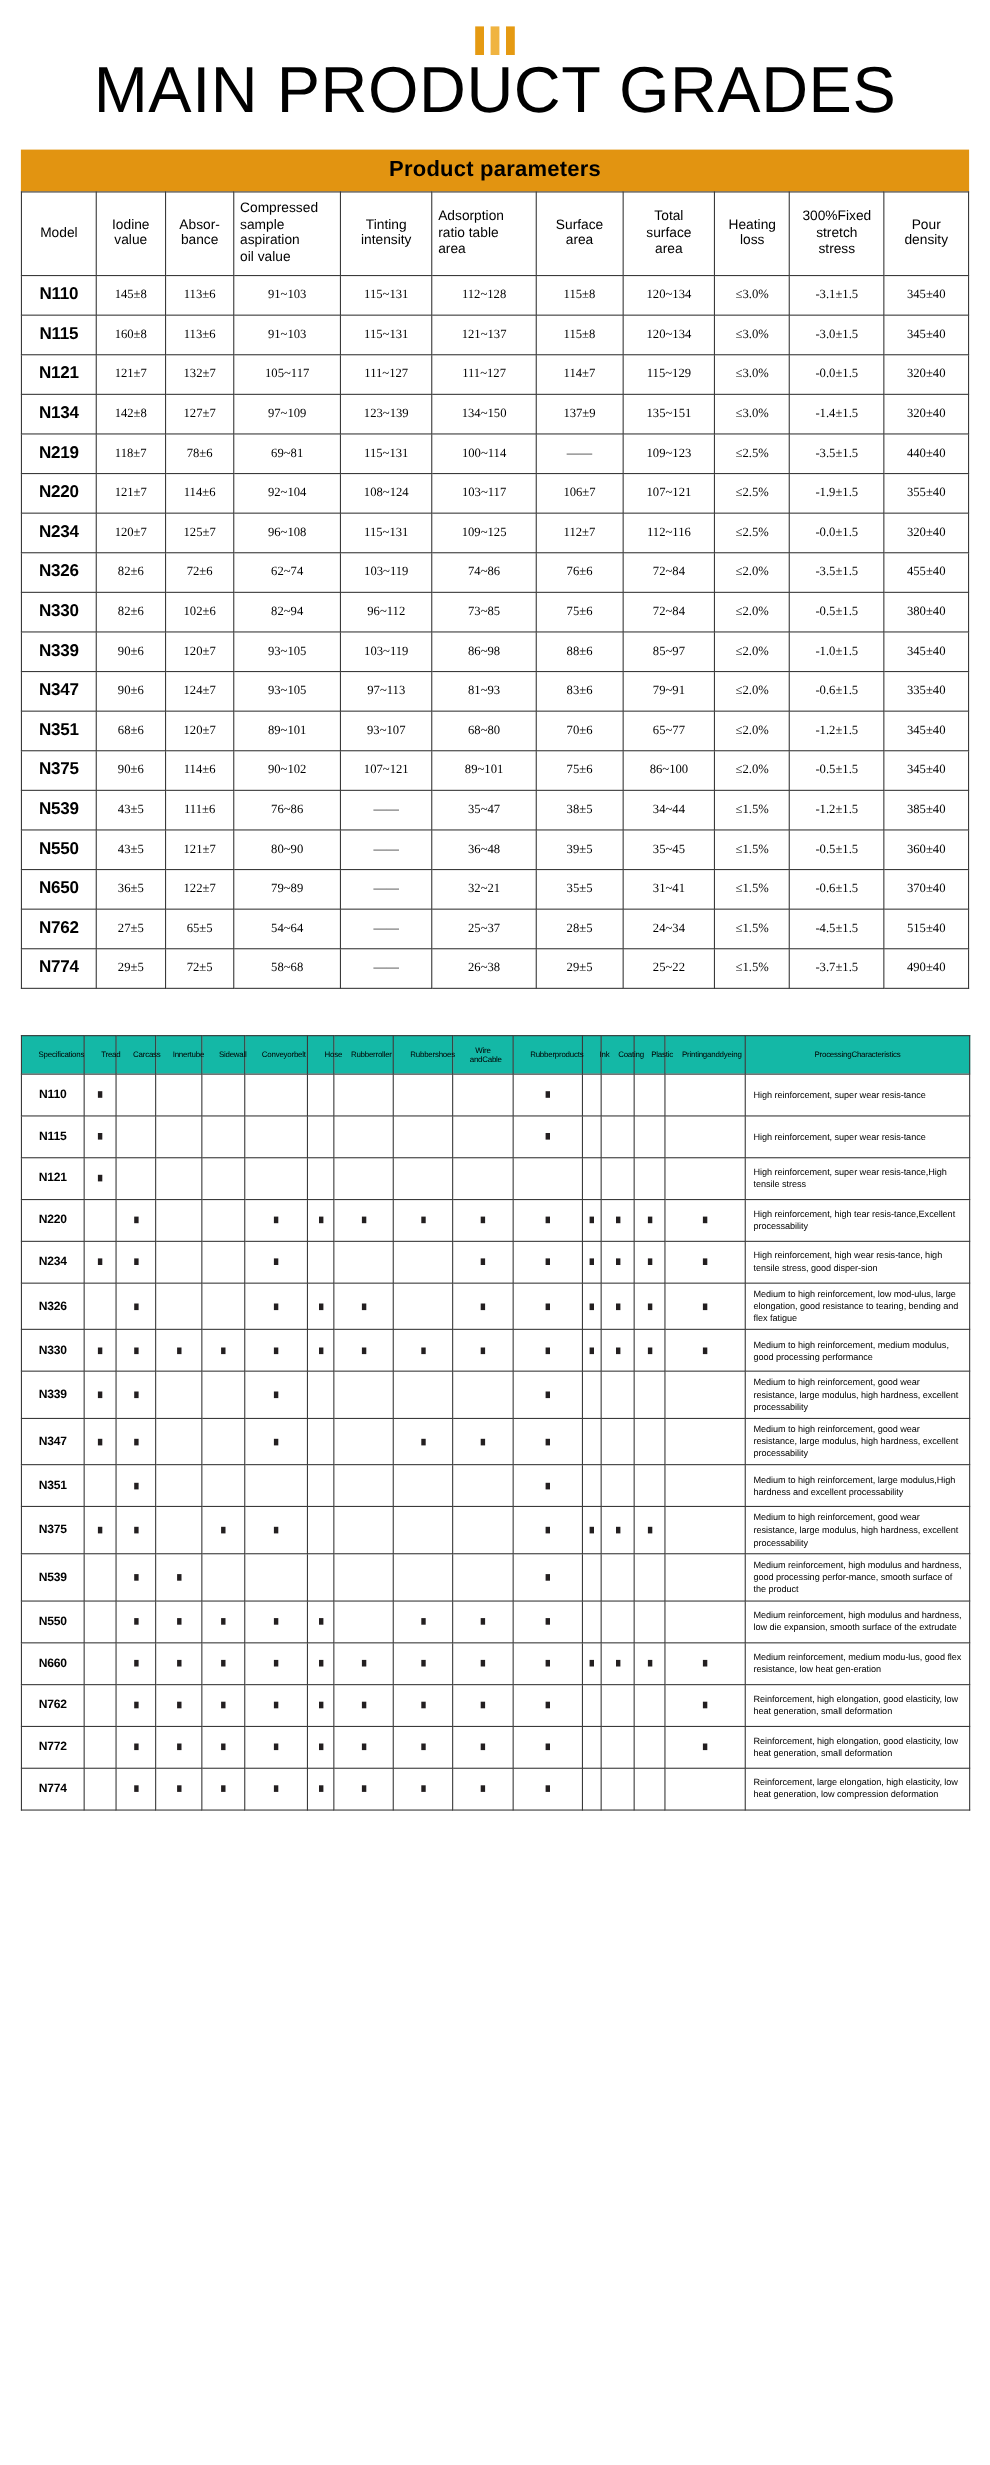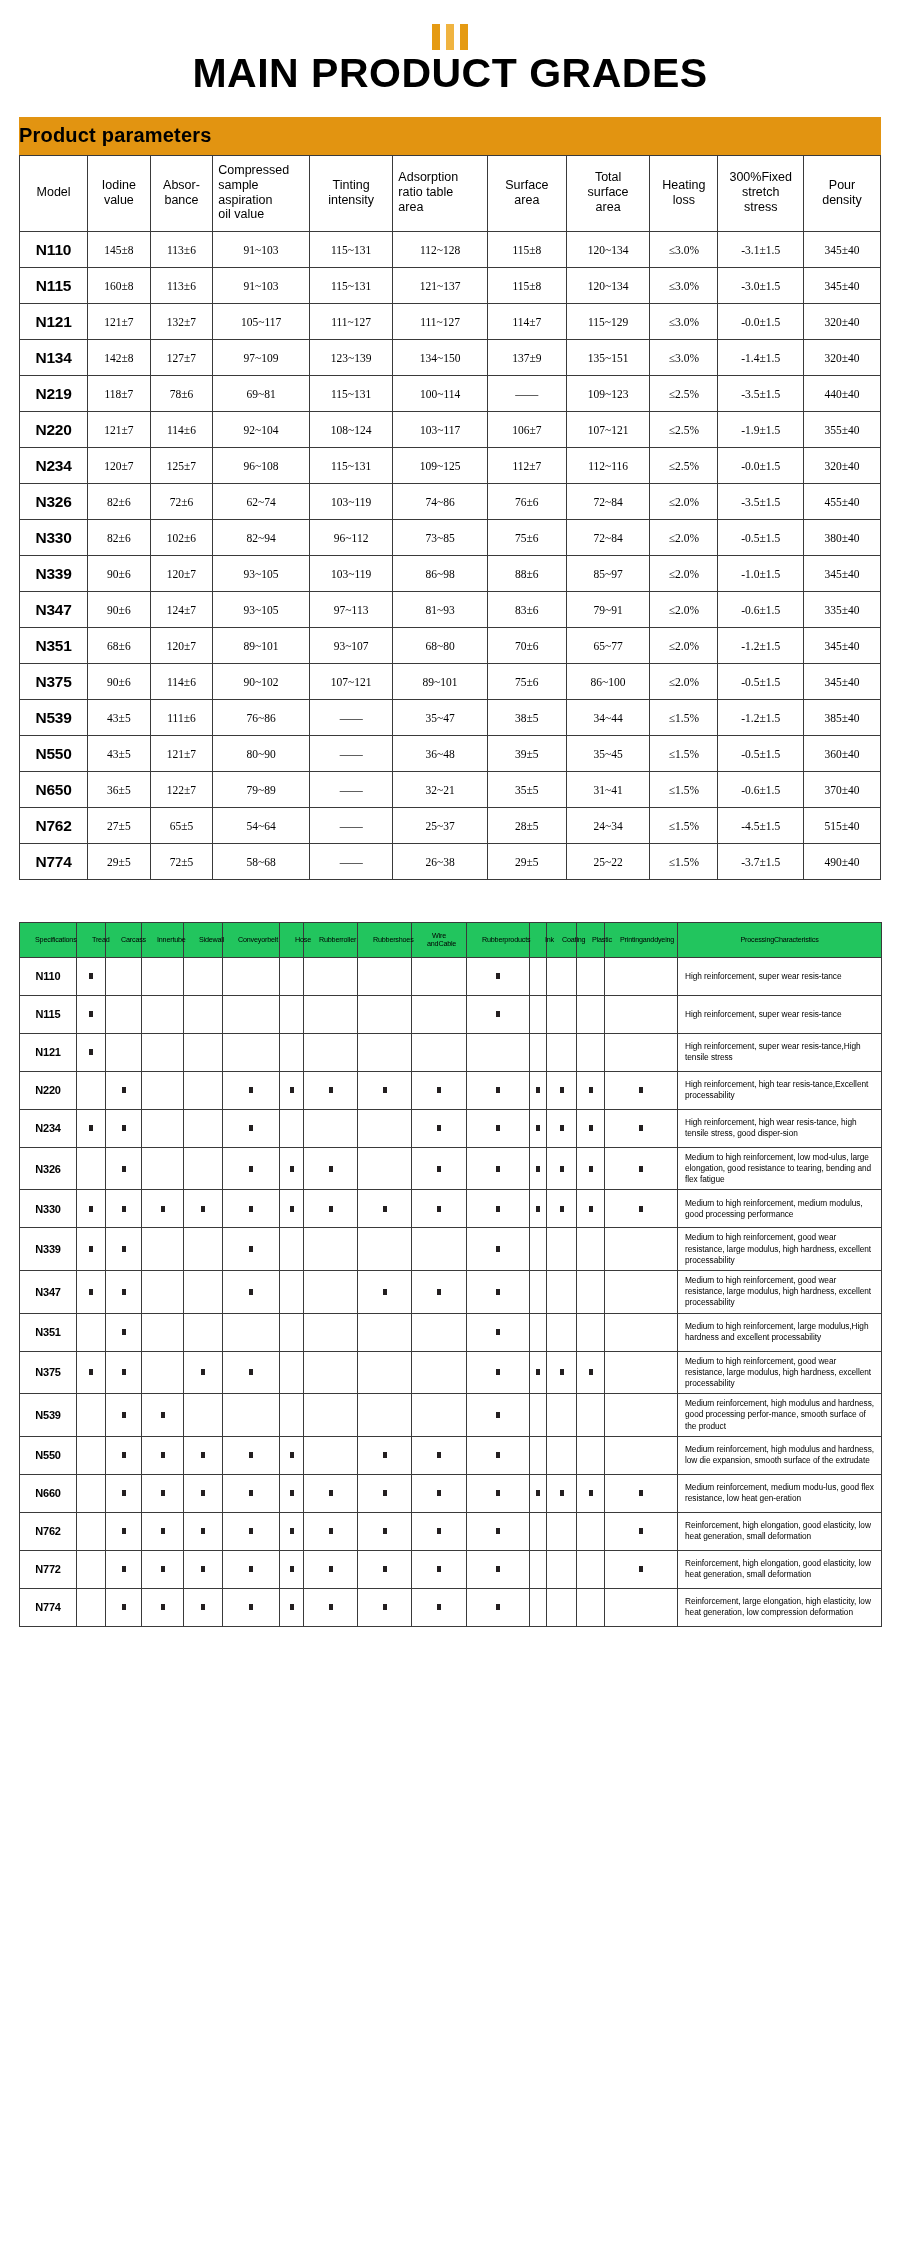--- a/index.html
+++ b/index.html
@@ -33,35 +33,36 @@
   .deco-bar {
     width: 8px;
     height: 26px;
     background: #E59A12;
   }
   .deco-bar.light { background: #F0B441; }
 
   
   .main-title {
     text-align: center;
-    font-size: 41px;
-    font-weight: bold;
+    font-size: 59px;
+    font-weight: normal;
     letter-spacing: 0.5px;
     margin: 6px 0 22px 0;
     line-height: 1.05;
     font-family: "Liberation Sans", sans-serif;
   }
 
   
   .table-wrap {
     width: 862px;
     margin: 0 auto;
   }
   .band {
     background: #E29411;
+    text-align: center;
     font-weight: bold;
     color: #000;
     font-size: 20px;
     padding: 7px 0 8px 0;
     letter-spacing: 0.2px;
   }
   table {
     border-collapse: collapse;
     width: 100%;
     table-layout: fixed;
@@ -94,21 +95,21 @@
   }
   #params-table td.model {
     font-family: "Liberation Sans", sans-serif;
     font-size: 15.5px;
     font-weight: bold;
     letter-spacing: -0.2px;
   }
 
   
   #uses-table thead th {
-    background: #22c55e;
+    background: #14b8a6;
     font-weight: normal;
     font-size: 7.2px;
     padding: 9px 15px;
     vertical-align: middle;
     line-height: 1.1;
     letter-spacing: -0.2px;
   }
   #uses-table td {
     font-size: 8px;
     padding: 3px 2px;

